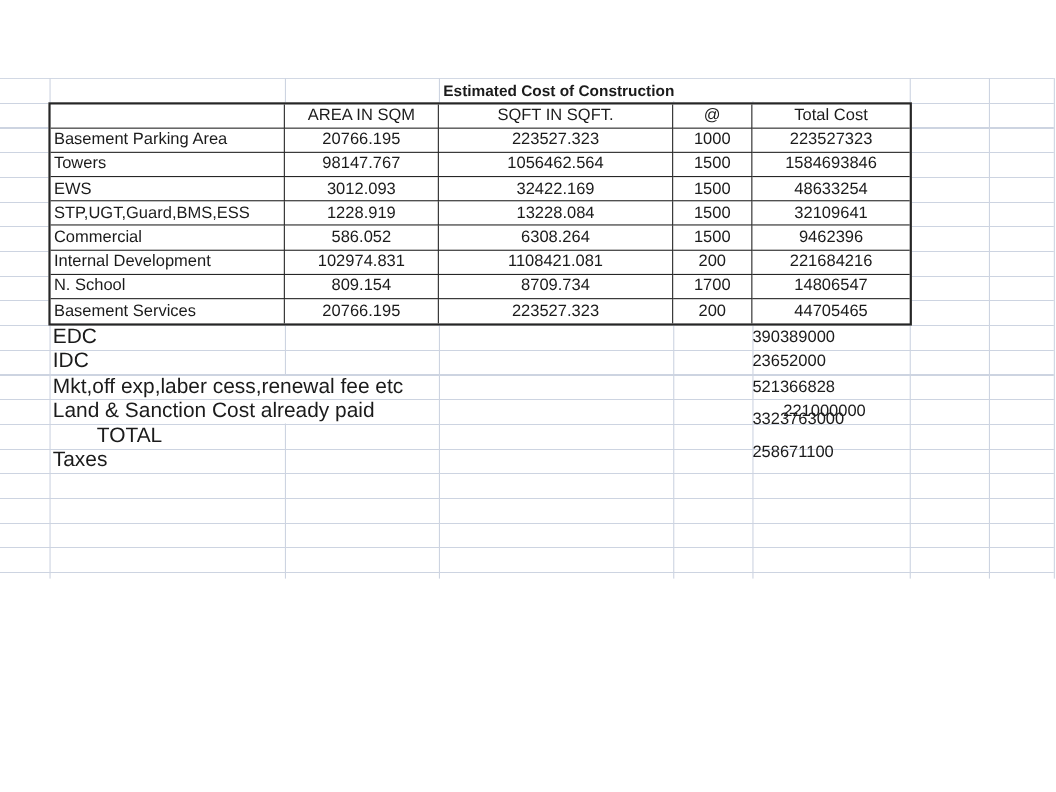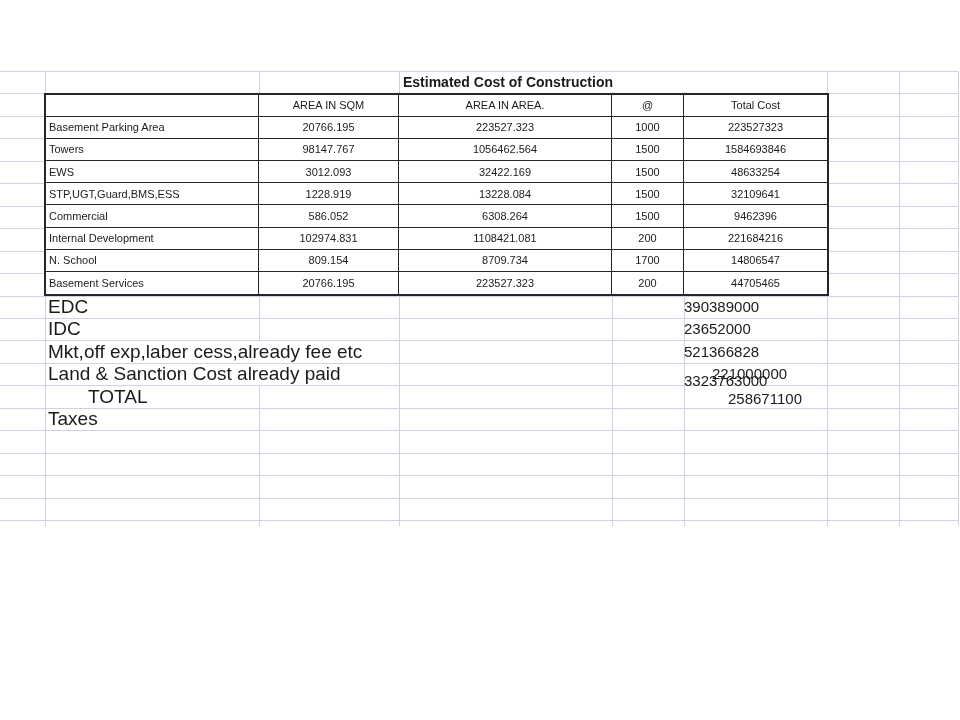--- a/index.html
+++ b/index.html
@@ -16,21 +16,21 @@
   }
   
   .vline { position: absolute; width: 1px; background: #cdd4e1; }
 
   
   .cost-table {
     position: absolute; left: 44px; top: 92.5px; width: 785px;
     background: #ffffff; border: 2px solid #262626;
     display: grid; grid-template-columns: 213px 140px 213px 72px 143px;
     grid-auto-rows: 22.2px;
-    font-size: 11px;
+    font-size: 15px;
   }
   .trow { display: contents; }
   .tcell {
     border-right: 1.5px solid #262626; border-bottom: 1.5px solid #262626;
     display: flex; align-items: center; justify-content: center;
     white-space: nowrap; overflow: visible; line-height: 20px;
   }
   .tcell.label { justify-content: flex-start; padding-left: 3px; }
   .trow .tcell:nth-child(5) { border-right: none; }
   .trow:last-child .tcell { border-bottom: none; }
@@ -66,21 +66,21 @@
   <div class="vline" style="left:827px; top:71px; height:455px;"></div>
   <div class="vline" style="left:899px; top:71px; height:455px;"></div>
   <div class="vline" style="left:958px; top:71px; height:455px;"></div>
 
   <div class="sheet-title">Estimated Cost of Construction</div>
 
   <div class="cost-table">
     <div class="trow">
       <div class="tcell label"></div>
       <div class="tcell">AREA IN SQM</div>
-      <div class="tcell">AREA IN AREA.</div>
+      <div class="tcell">SQFT IN SQFT.</div>
       <div class="tcell">@</div>
       <div class="tcell">Total Cost</div>
     </div>
 
     <div class="trow">
       <div class="tcell label">Basement Parking Area</div>
       <div class="tcell">20766.195</div>
       <div class="tcell">223527.323</div>
       <div class="tcell">1000</div>
       <div class="tcell">223527323</div>
@@ -135,25 +135,25 @@
       <div class="tcell">44705465</div>
     </div>
   </div>
 
   <div class="free-label" style="top:296px;">EDC</div>
   <div class="free-value" style="top:296px;">390389000</div>
 
   <div class="free-label" style="top:318.4px;">IDC</div>
   <div class="free-value" style="top:318.4px;">23652000</div>
 
-  <div class="free-label" style="top:340.8px;">Mkt,off exp,laber cess,already fee etc</div>
+  <div class="free-label" style="top:340.8px;">Mkt,off exp,laber cess,renewal fee etc</div>
   <div class="free-value" style="top:340.8px;">521366828</div>
 
   <div class="free-label" style="top:363.2px;">Land &amp; Sanction Cost already paid</div>
   <div class="free-value" style="top:363.2px;margin-left:28px;">221000000</div>
 
   <div class="free-label" style="top:385.6px;margin-left:40px;">TOTAL</div>
   <div class="free-value" style="top:370px;">3323763000</div>
 
   <div class="free-label" style="top:408px;">Taxes</div>
-  <div class="free-value" style="top:388px;padding-left:44px;">258671100</div>
+  <div class="free-value" style="top:400px;">258671100</div>
 
 </div>
 
 </body></html>

